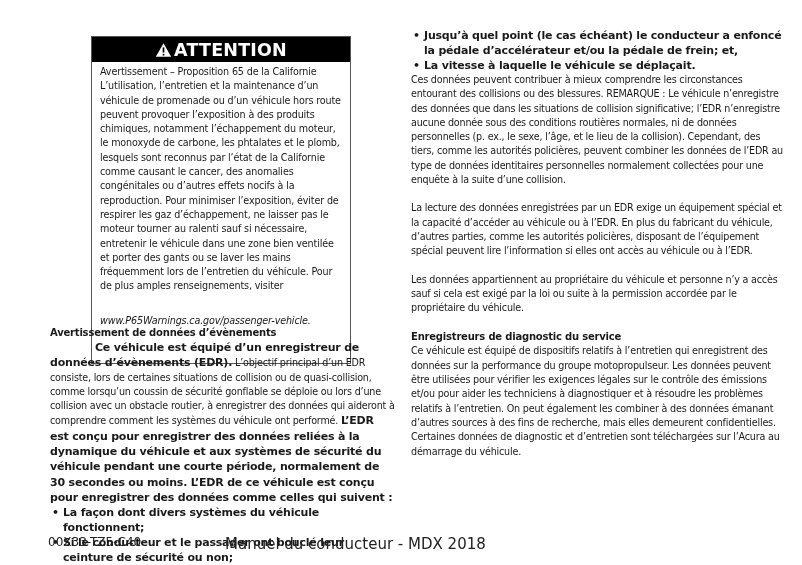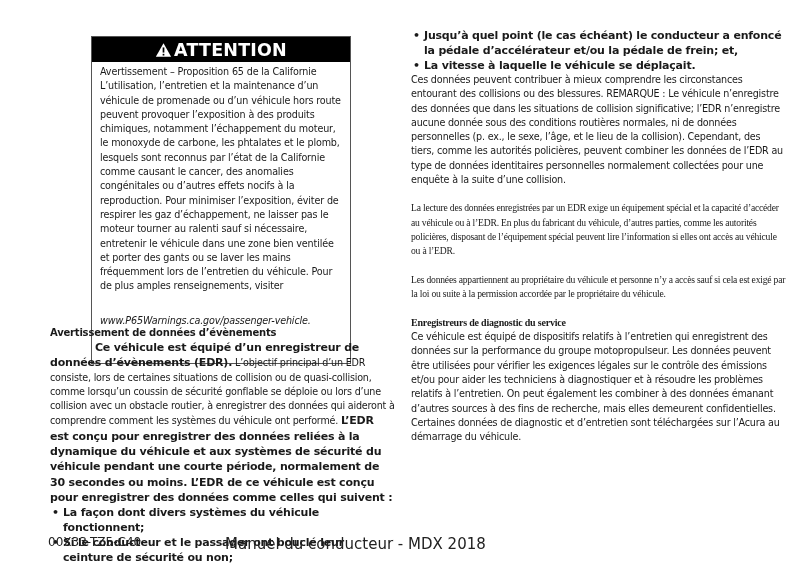--- a/index.html
+++ b/index.html
@@ -65,21 +65,21 @@
       line-height: 15px;
       margin: 0;
     }
     .lead-bold {
       font-weight: bold;
       font-size: 11px;
       line-height: 15px;
       margin-left: 45px;
     }
     .p { margin: 0; }
-    .p-gap { margin-top: 14px; font-family: Liberation Serif, serif; }
+    .p-gap { margin-top: 14px; }
     .b { font-weight: bold; font-size: 11px; line-height: 15px; text-align: center; }
 
     ul.bullets {
       list-style: none;
       margin: 0;
       padding: 0;
     }
     ul.bullets li {
       position: relative;
       padding-left: 13px;

